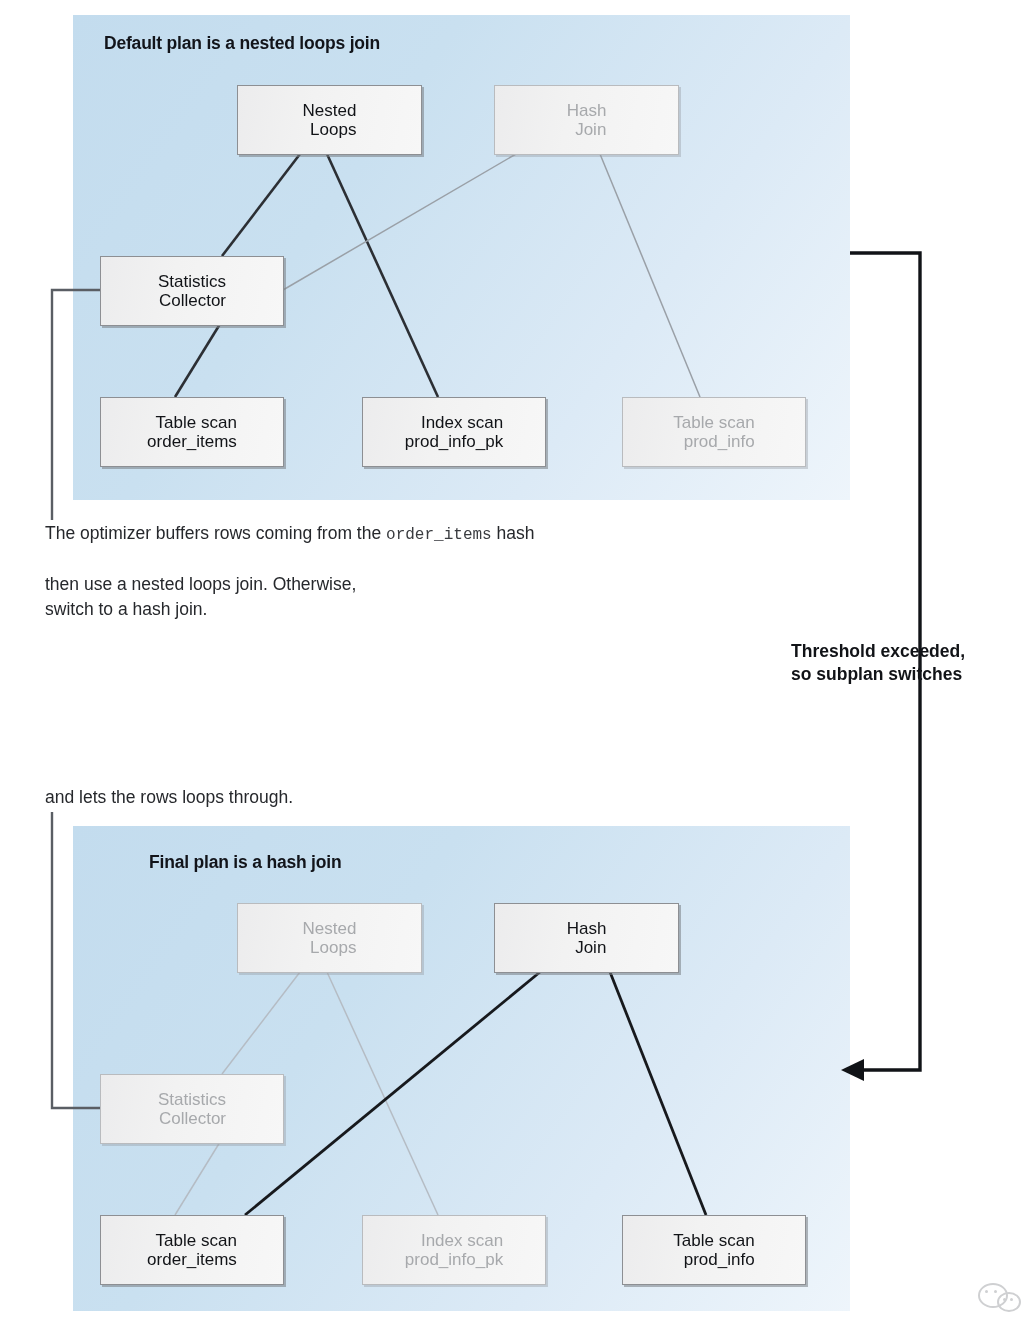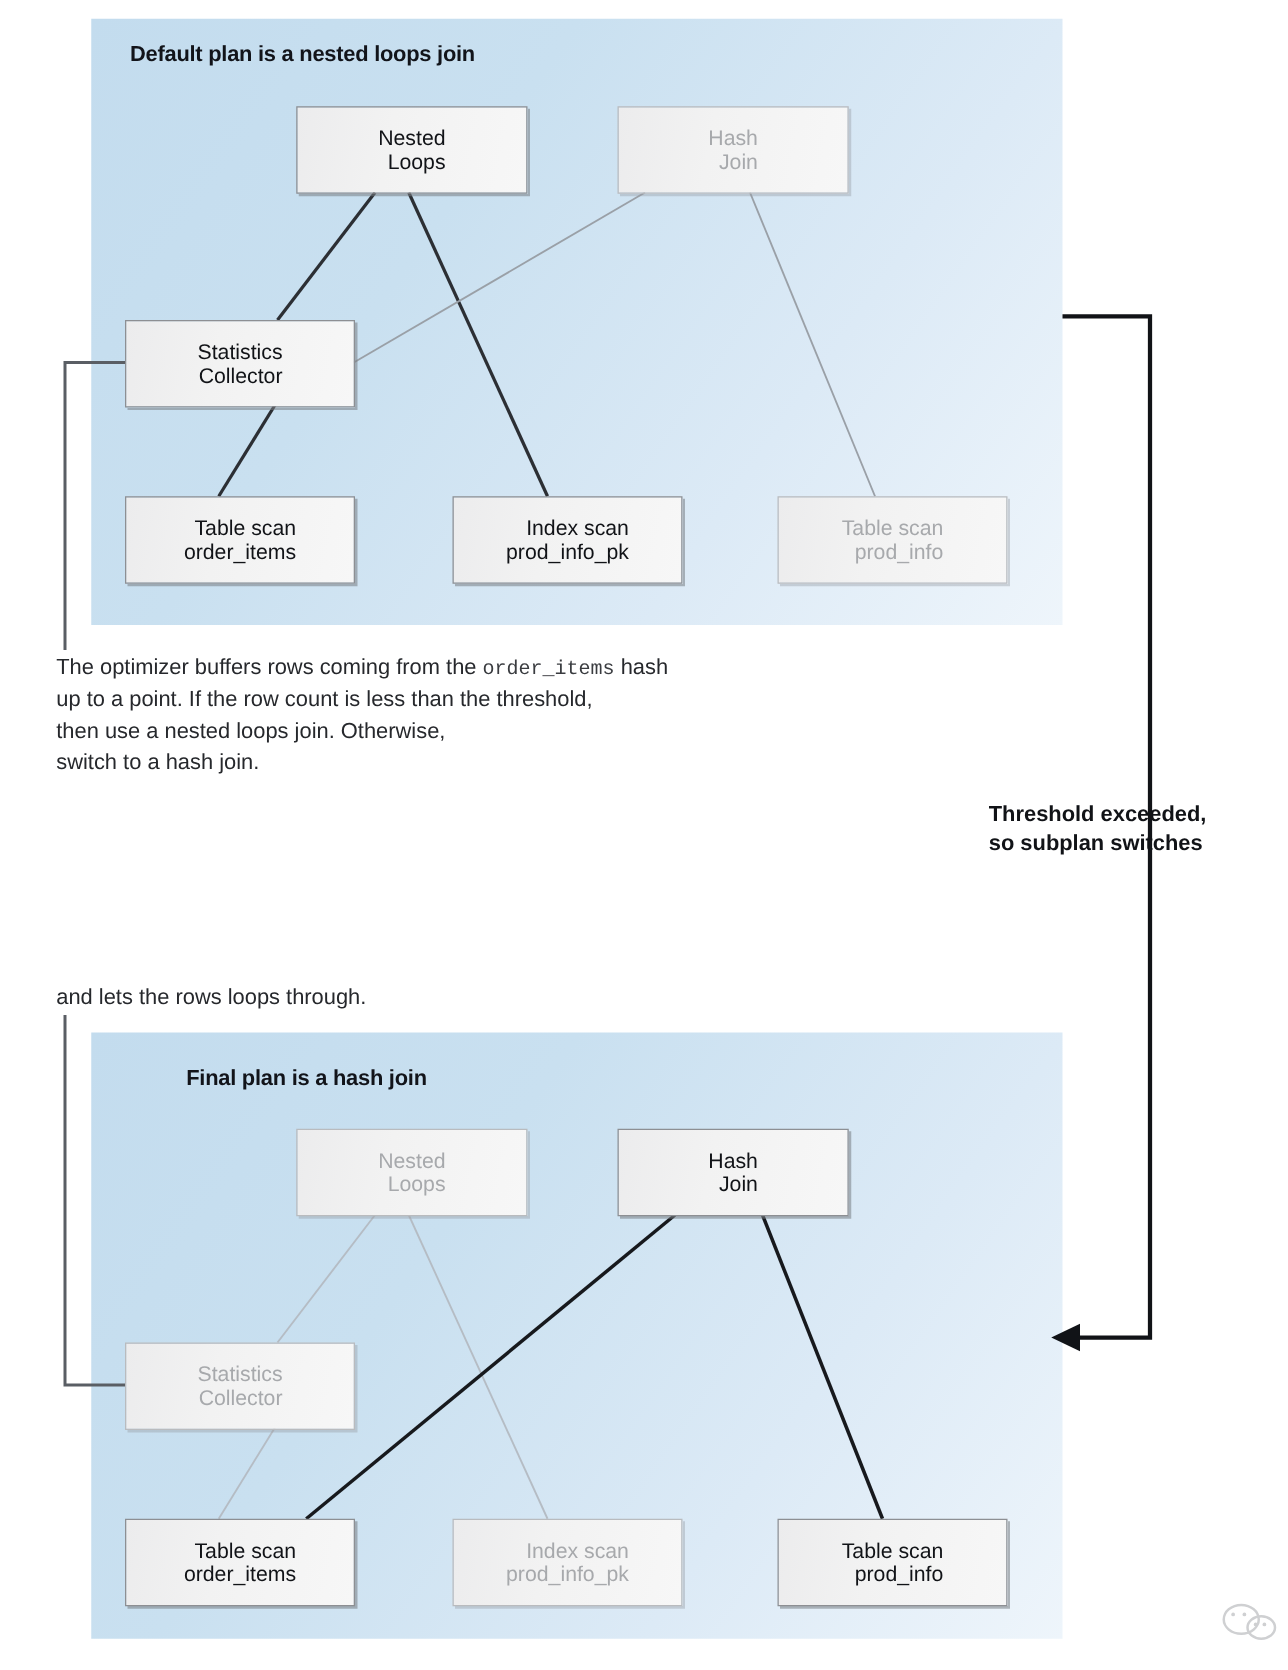--- a/index.html
+++ b/index.html
@@ -106,21 +106,21 @@
 
 <div class="node dim" id="t-ts2" style="left:622px;top:397px;width:182px;height:68px;">
   <div>
     <span>Table scan</span>
     <span>prod_info</span>
   </div>
 </div>
 
 <div class="para" id="buffer-note" style="left:45px;top:521px;width:720px;">
   <span>The optimizer buffers rows coming from the </span><span class="mono">order_items</span><span> hash</span><br>
-  <span>up to a point. If the row count is less than the threshold,</span><br>
+  <br>
   <span>then use a nested loops join. Otherwise,</span><br>
   <span>switch to a hash join.</span>
 </div>
 
 <div class="callout" style="left:759px;top:640px;">Threshold exceeded,
 so subplan switches</div>
 
 <div class="para" id="disable-note" style="left:45px;top:760px;width:700px;">
   <br>
   <span>and lets the rows loops through.</span>

